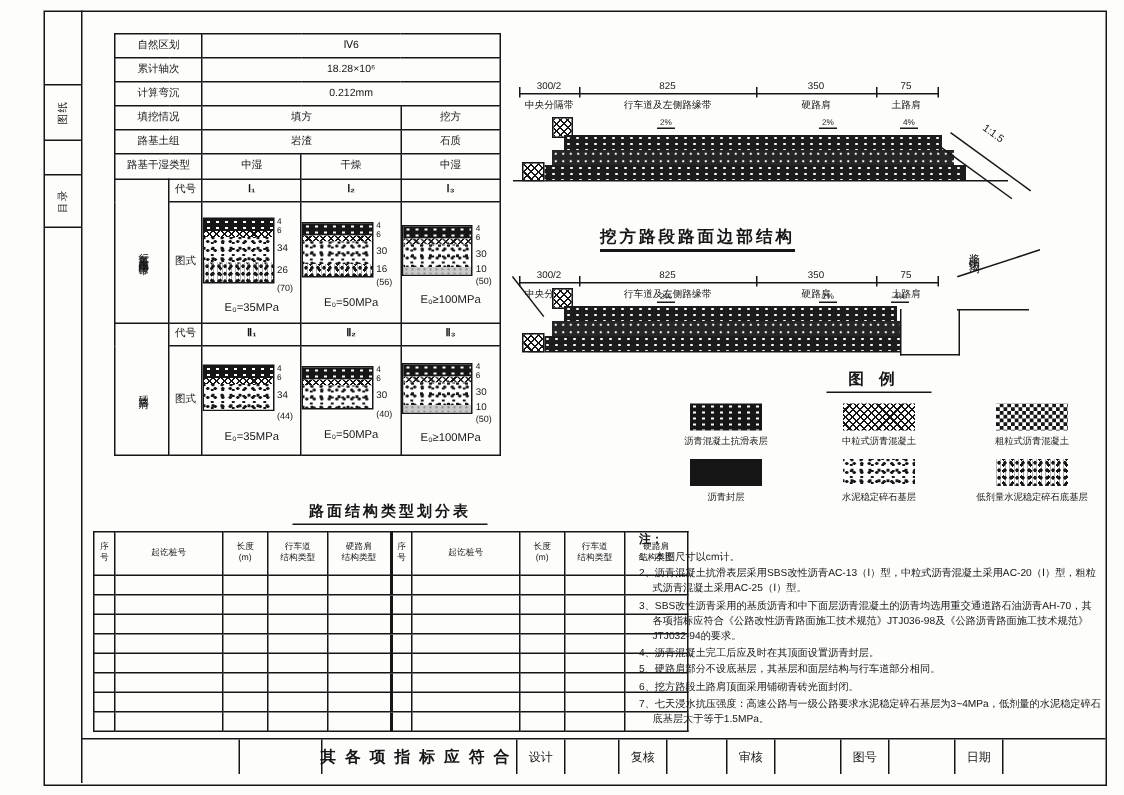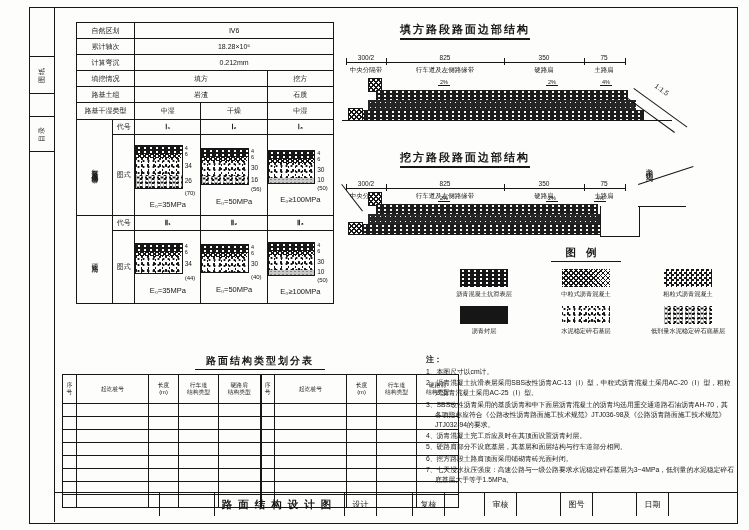--- a/index.html
+++ b/index.html
@@ -248,21 +248,20 @@
             </div>
           </div>
           <div class="emod">E₀≥100MPa</div>
         </td>
       </tr>
     </tbody>
       </table>
   </div>
 
   <div class="panel" style="left:338px;top:16px;width:400px;height:128px">
-    <div class="abs sec-title" style="left:62px;top:6px">填方路段路面边部结构</div>
     <div class="abs dimline" style="left:8px;top:46px;width:280px"></div>
     <div class="abs tick" style="left:8px;top:42px"></div>
     <div class="abs tick" style="left:48px;top:42px"></div>
     <div class="abs tick" style="left:166px;top:42px"></div>
     <div class="abs tick" style="left:246px;top:42px"></div>
     <div class="abs tick" style="left:287px;top:42px"></div>
     <div class="abs dimnum" style="left:28px;top:38px">300/2</div>
     <div class="abs dimnum" style="left:107px;top:38px">825</div>
     <div class="abs dimnum" style="left:206px;top:38px">350</div>
     <div class="abs dimnum" style="left:266px;top:38px">75</div>
@@ -341,21 +340,21 @@
     <div class="abs p-asphalt" style="left:24px;top:76px;width:238px;height:10px"></div>
     <div class="abs gline" style="left:14px;top:86px;width:250px"></div>
     <div class="abs p-cross" style="left:10px;top:74px;width:13px;height:11px;border:1px solid #161616"></div>
     <div class="abs thinline" style="left:4px;top:36px;width:34px;transform:rotate(52deg);transform-origin:left top"></div>
     <div class="abs" style="left:262px;top:58px;width:38px;height:30px;border:1.5px solid #161616;border-top:none;background:#fdfdfc"></div>
     <div class="abs thinline" style="left:300px;top:58px;width:48px"></div>
     <div class="abs thinline" style="left:300px;top:36px;width:58px;transform:rotate(-18deg);transform-origin:left top"></div>
     <div class="abs vtext" style="left:306px;top:14px;height:68px">浆砌边沟</div>
   </div>
 
-  <div class="panel" style="left:62px;top:354px;width:396px">
+  <div class="panel" style="left:62px;top:334px;width:396px">
     <div class="div-title">路面结构类型划分表</div>
     <table class="div">
       <colgroup>
         <col style="width:14px">
           <col style="width:72px">
           <col style="width:30px">
           <col style="width:40px">
           <col style="width:42px">
         <col style="width:14px">
           <col style="width:72px">
@@ -491,21 +490,21 @@
     <div class="ni">3、SBS改性沥青采用的基质沥青和中下面层沥青混凝土的沥青均选用重交通道路石油沥青AH-70，其各项指标应符合《公路改性沥青路面施工技术规范》JTJ036-98及《公路沥青路面施工技术规范》JTJ032-94的要求。</div>
     <div class="ni">4、沥青混凝土完工后应及时在其顶面设置沥青封层。</div>
     <div class="ni">5、硬路肩部分不设底基层，其基层和面层结构与行车道部分相同。</div>
     <div class="ni">6、挖方路段土路肩顶面采用铺砌青砖光面封闭。</div>
     <div class="ni">7、七天浸水抗压强度：高速公路与一级公路要求水泥稳定碎石基层为3~4MPa，低剂量的水泥稳定碎石底基层大于等于1.5MPa。</div>
   </div>
 
   <div class="abs tbar">
     <div class="tcell" style="width:106px"></div>
     <div class="tcell" style="width:55px"></div>
-    <div class="tcell big" style="width:130px">路面结构设计图</div>
+    <div class="tcell big" style="width:130px">其各项指标应符合</div>
     <div class="tcell" style="width:32px">设计</div>
     <div class="tcell" style="width:36px"></div>
     <div class="tcell" style="width:32px">复核</div>
     <div class="tcell" style="width:40px"></div>
     <div class="tcell" style="width:32px">审核</div>
     <div class="tcell" style="width:44px"></div>
     <div class="tcell" style="width:32px">图号</div>
     <div class="tcell" style="width:44px"></div>
     <div class="tcell" style="width:32px">日期</div>
     <div class="tcell" style="flex:1"></div>

